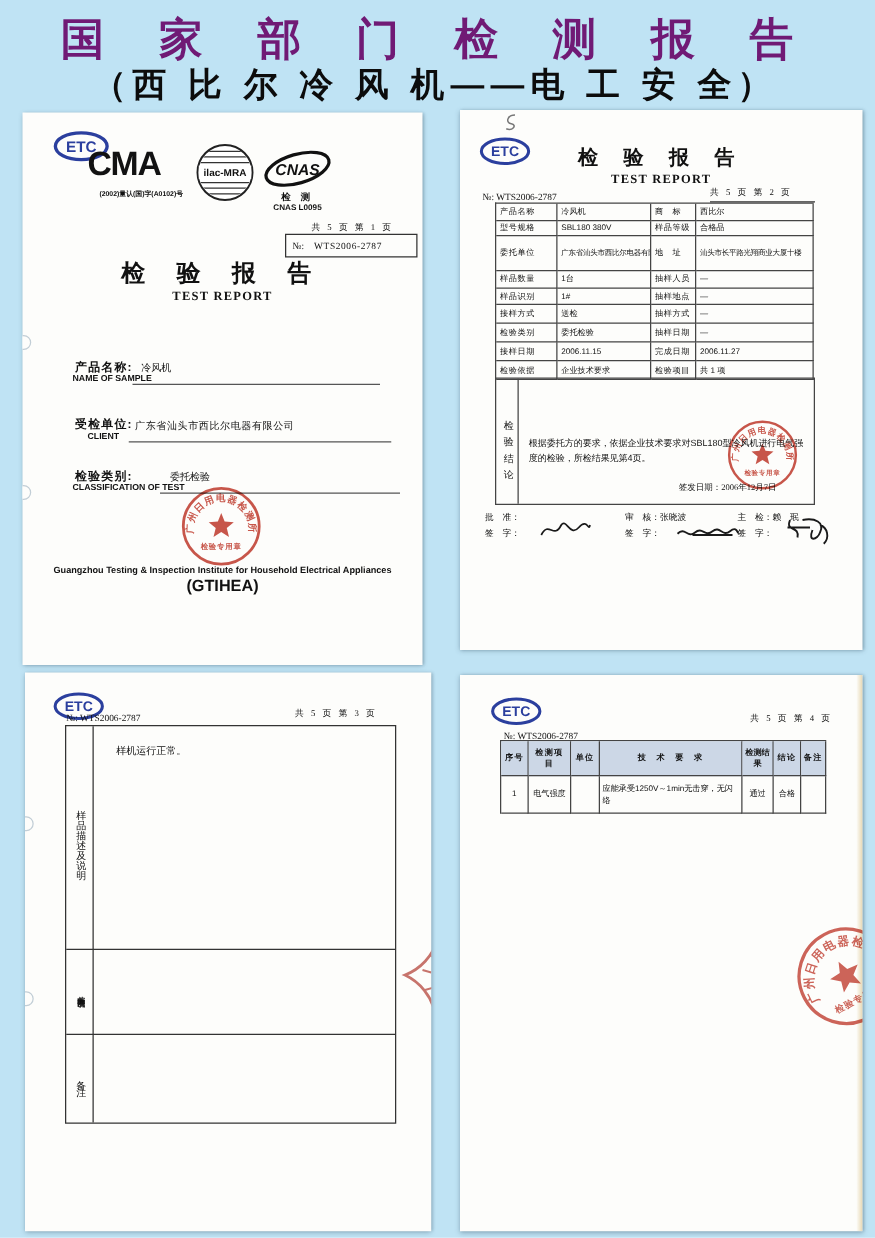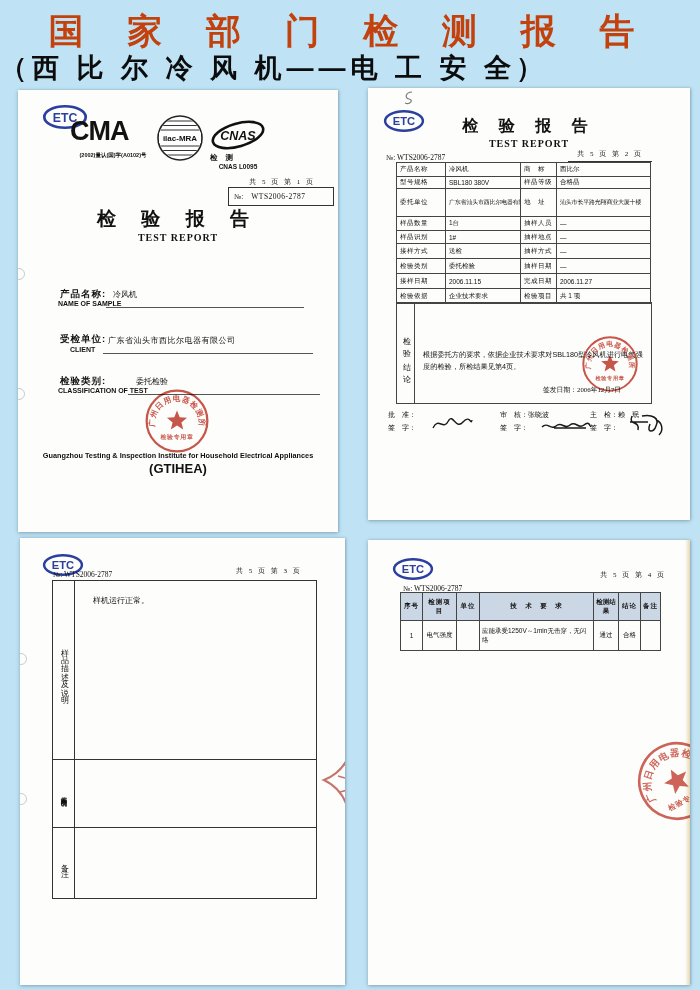--- a/index.html
+++ b/index.html
@@ -6,24 +6,24 @@
   body{
     width:700px;height:990px;
     background:#bfe3f4;
     font-family:"Liberation Sans",sans-serif;
     position:relative;overflow:hidden;
     color:#111;
   }
   .abs{position:absolute;}
   .title-line1{
     top:8px;left:0;width:700px;text-align:center;
-    font-size:35px;font-weight:900;letter-spacing:17px;color:#c2410c;
+    font-size:35px;font-weight:900;letter-spacing:17px;color:#701a75;
   }
   .title-line2{
-    top:50px;left:0;width:696px;
+    top:50px;left:0;width:696px;text-align:center;
     font-size:27px;font-weight:900;letter-spacing:5px;color:#0c0c0c;
   }
   .page{
     position:absolute;background:#fdfdfb;
     box-shadow:0 1px 4px rgba(40,70,90,.35),1px 0 2px rgba(40,70,90,.2);
     overflow:hidden;
   }
   .hole{
     position:absolute;left:-5px;width:10px;height:10px;border-radius:50%;
     border:1px solid #c2ced6;background:#fdfdfb;
@@ -91,21 +91,21 @@
     <rect x="3" y="18.5" width="42" height="10.5" fill="#fff"></rect>
     <text x="24" y="26.5" text-anchor="middle" font-size="8" font-weight="bold" fill="#111">ilac-MRA</text>
   </svg>
 
   <svg class="abs" style="left:192px;top:28px;" width="56" height="34" viewBox="0 0 56 34">
     <g transform="rotate(-16 28 17)">
       <ellipse cx="28" cy="17" rx="26" ry="11.5" fill="none" stroke="#111" stroke-width="2.6"></ellipse>
     </g>
     <text x="28" y="22" text-anchor="middle" font-size="12.5" font-weight="bold" font-style="italic" fill="#111">CNAS</text>
   </svg>
-  <div class="abs" style="left:192px;top:63px;width:56px;font-size:7.5px;font-weight:bold;letter-spacing:3px;">检 测</div>
+  <div class="abs" style="left:192px;top:63px;width:56px;text-align:center;font-size:7.5px;font-weight:bold;letter-spacing:3px;">检 测</div>
   <div class="abs" style="left:188px;top:73px;width:64px;text-align:center;font-size:6.5px;font-weight:bold;">CNAS L0095</div>
 
   <div class="abs serif" style="left:214px;top:87px;width:100px;text-align:center;font-size:7px;letter-spacing:2px;">共 5 页 第 1 页</div>
   <div class="abs" style="left:210px;top:97px;width:104px;height:17px;border:1.3px solid #333;display:flex;align-items:center;">
     <span class="serif" style="font-size:7.5px;margin-left:5px;">№:</span>
     <span class="serif" style="font-size:7.5px;margin-left:8px;letter-spacing:.5px;">WTS2006-2787</span>
   </div>
 
   <div class="abs rpt-title" style="left:0;top:116px;width:320px;">检 验 报 告</div>
   <div class="abs rpt-sub" style="left:0;top:142px;width:320px;">TEST REPORT</div>
@@ -149,21 +149,21 @@
 
   <svg class="abs" style="left:15px;top:20px;" width="42" height="26" viewBox="0 0 60 34">
     <ellipse cx="30" cy="17" rx="27" ry="14" fill="none" stroke="#2b3f9e" stroke-width="3.5"></ellipse>
     <text x="30" y="23" text-anchor="middle" font-size="16" font-weight="bold" fill="#2b3f9e">ETC</text>
   </svg>
 
   <div class="abs" style="left:0;top:28px;width:322px;text-align:center;font-size:16px;font-weight:bold;letter-spacing:8px;">检 验 报 告</div>
   <div class="abs rpt-sub" style="left:0;top:50px;width:322px;">TEST REPORT</div>
 
   <div class="abs serif" style="left:18px;top:65px;font-size:7.5px;">№:  WTS2006-2787</div>
-  <div class="abs serif" style="left:200px;top:61px;width:84px;text-align:center;font-size:7px;letter-spacing:2px;border-bottom:1px solid #333;padding-bottom:2px;">共 5 页 第 2 页</div>
+  <div class="abs serif" style="left:200px;top:61px;width:84px;text-align:left;font-size:7px;letter-spacing:2px;border-bottom:1px solid #333;padding-bottom:2px;">共 5 页 第 2 页</div>
 
   <div class="grid2" style="left:28px;top:74px;">
     <div class="g2lab">产品名称</div>
     <div>冷风机</div>
     <div class="g2lab">商　标</div>
     <div>西比尔</div>
 
     <div class="g2lab">型号规格</div>
     <div>SBL180  380V</div>
     <div class="g2lab">样品等级</div>

